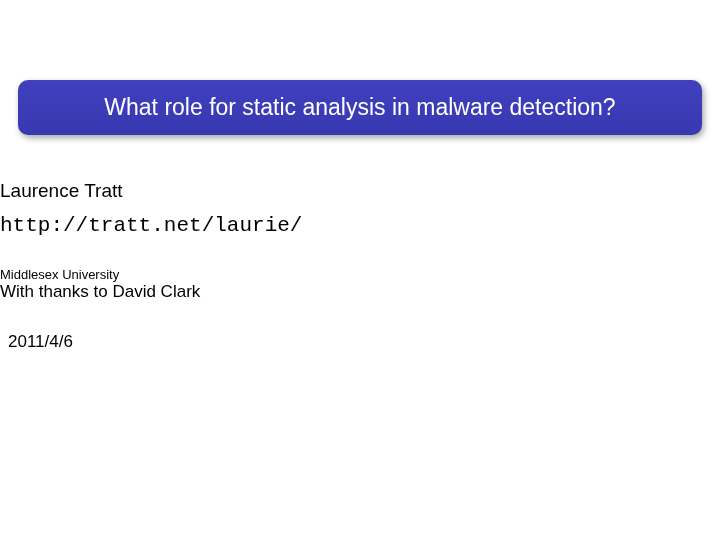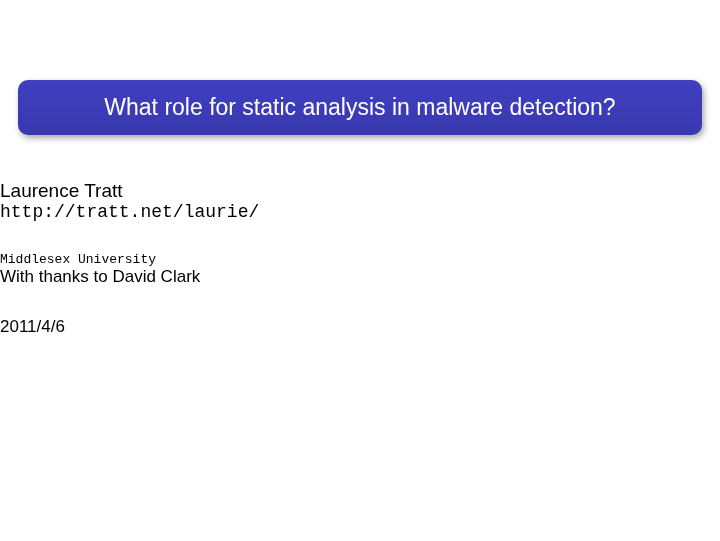--- a/index.html
+++ b/index.html
@@ -34,38 +34,38 @@
   .body-block {
     text-align: left;
     margin-top: 45px;
   }
   .author {
     font-size: 19px;
     color: #000;
   }
   .url {
     font-family: "Courier New", monospace;
-    font-size: 18px;
+    font-size: 21px;
     color: #000;
-    margin-top: 0;
+    margin-top: 12px;
   }
   .affil {
     font-size: 13px;
     color: #000;
     margin-top: 30px;
-    font-family: Liberation Mono, monospace;
   }
   .thanks {
     font-size: 17px;
     color: #000;
   }
   .date {
     font-size: 17px;
     color: #000;
     margin-top: 30px;
+    margin-left: 8px;
   }
 </style>
 </head>
 <body>
 
 <div class="slide">
 
   <div class="title-box">
     <div class="title-text">What role for static analysis in malware detection?</div>
   </div>

